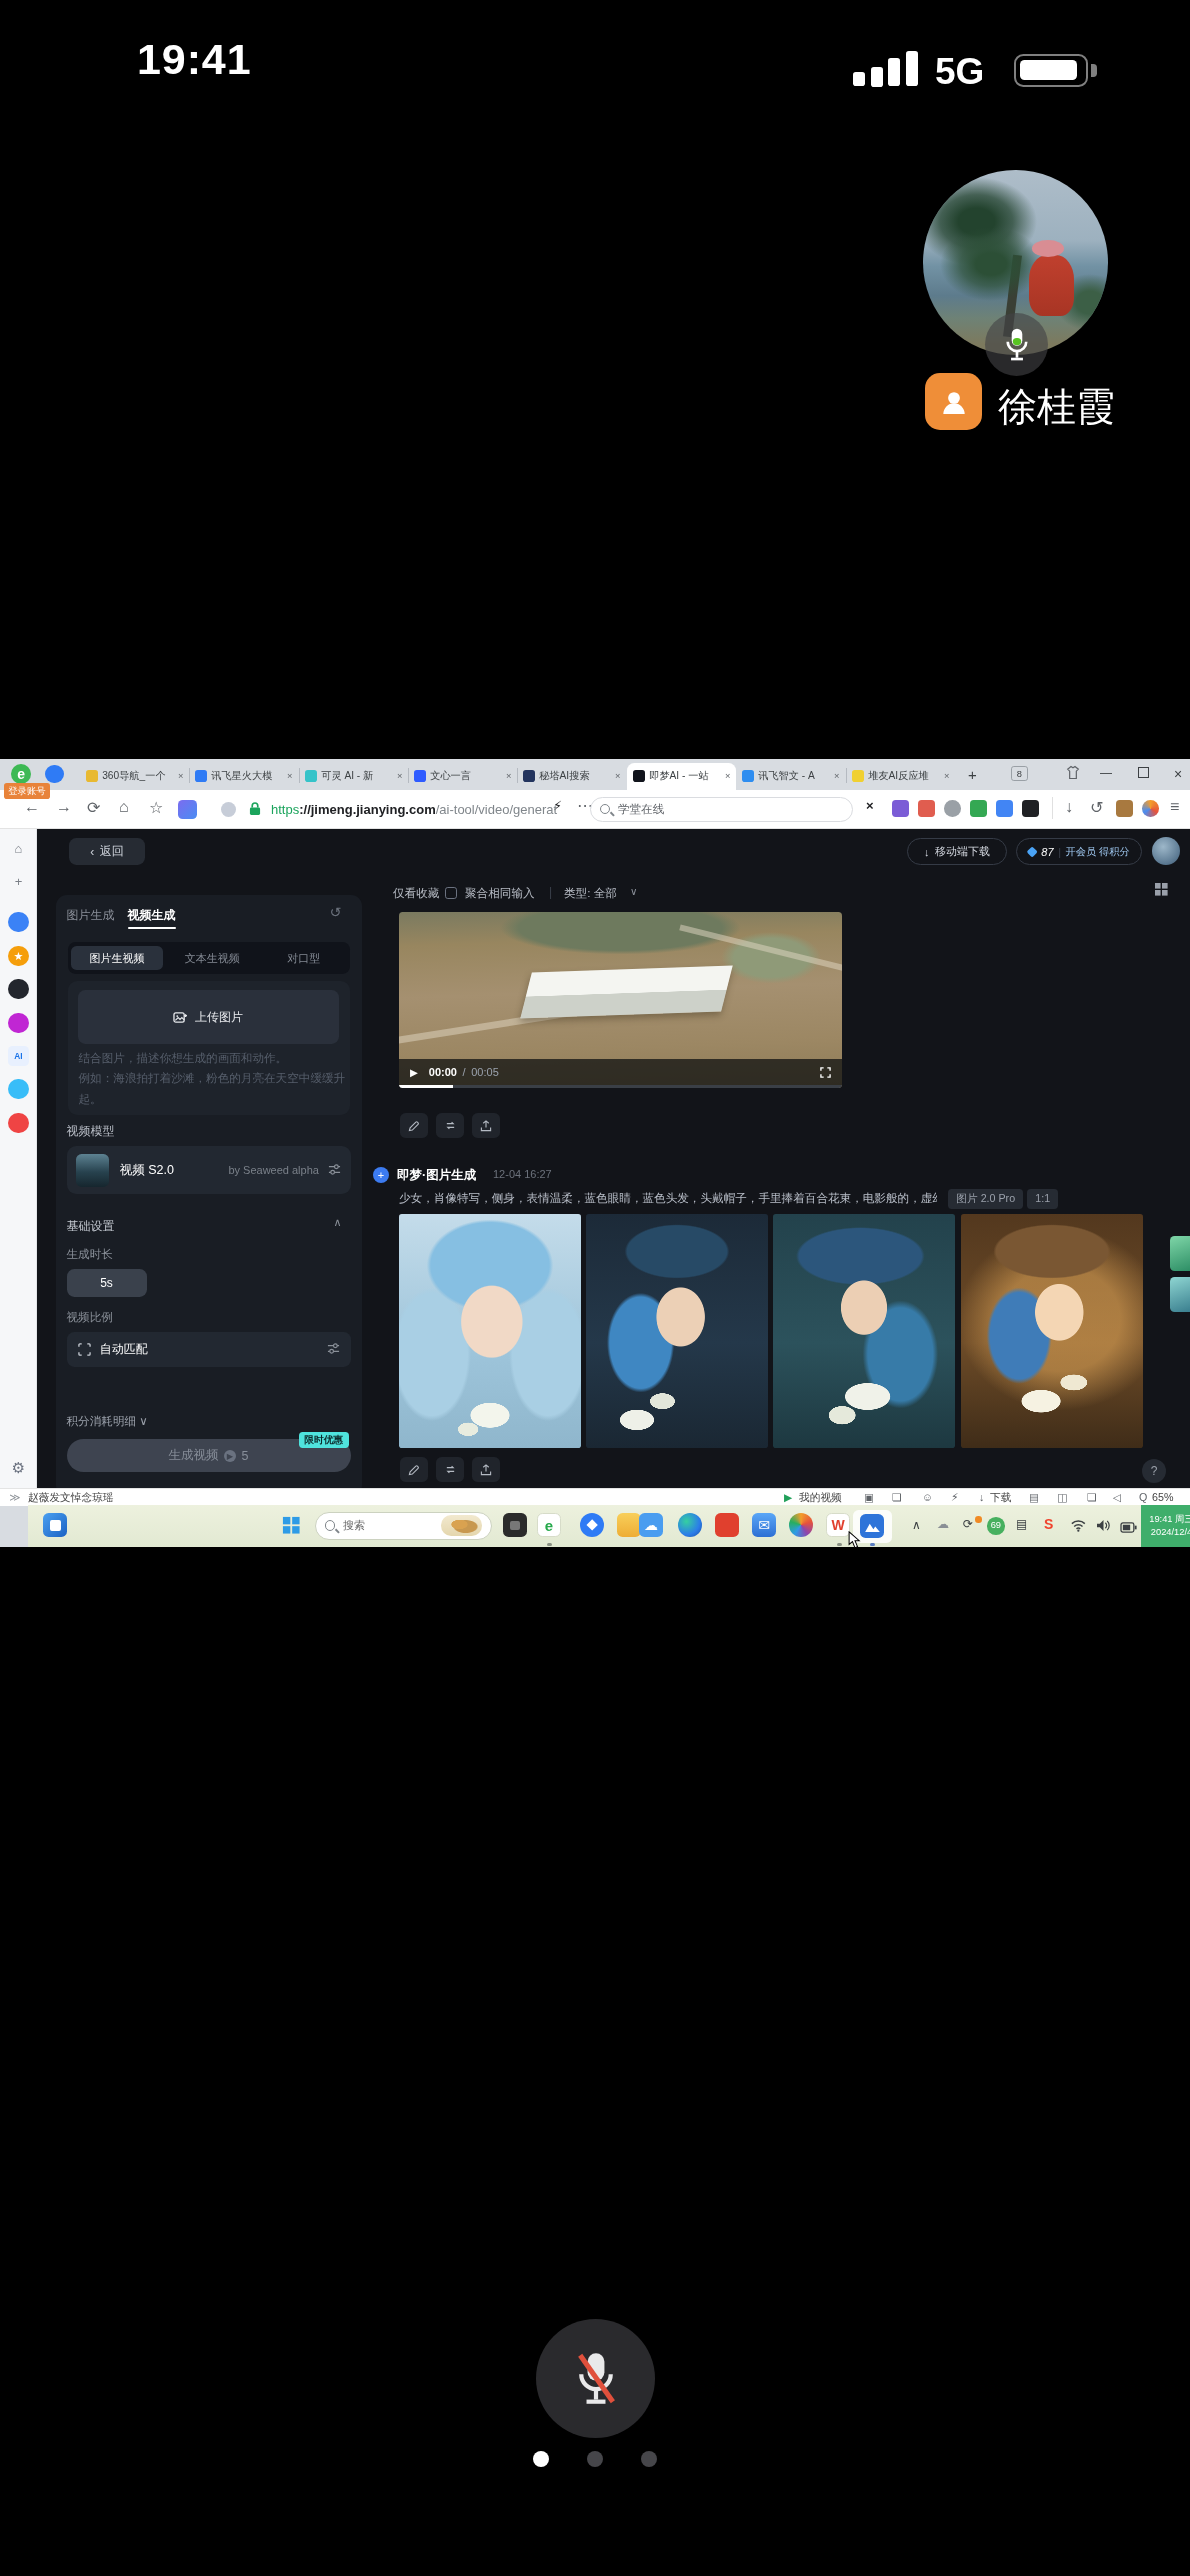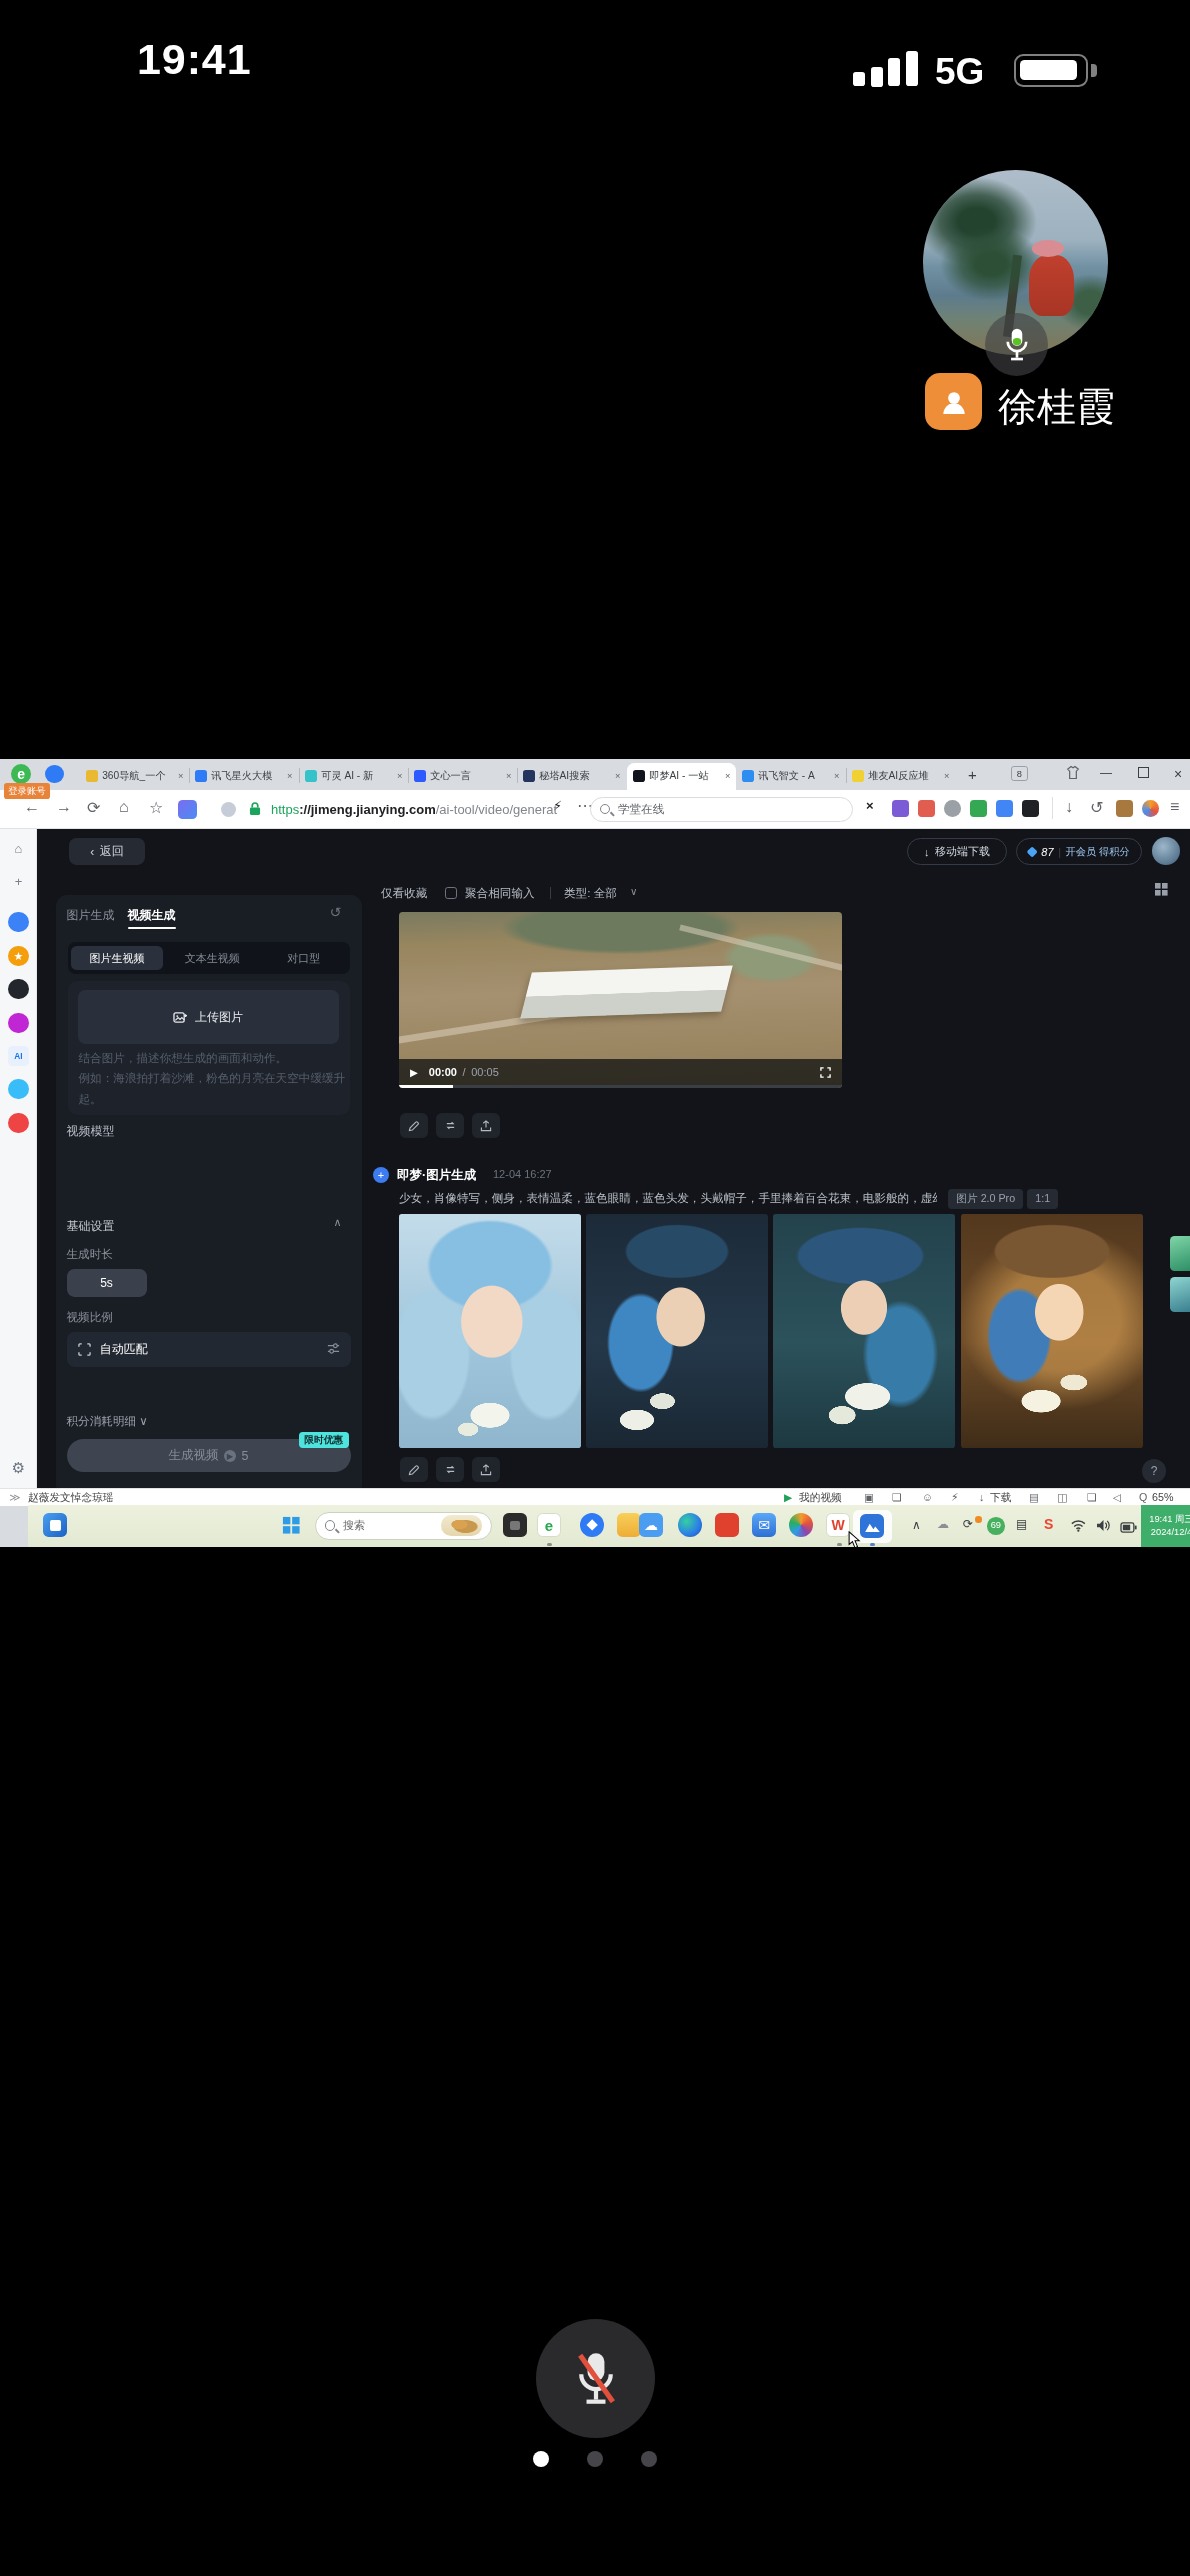--- a/index.html
+++ b/index.html
@@ -288,20 +288,30 @@
                   <circle cx="4.5" cy="5.5" r="1" fill="#e8eaee"></circle>
                   <path d="M2.5 10l3-3 2 2 2-2 2.5 2.5" fill="none" stroke="#e8eaee" stroke-width="1.2"></path>
                 </svg>
               <span>上传图片</span>
             </div>
             <div class="hint" style="top:67px;">结合图片，描述你想生成的画面和动作。</div>
             <div class="hint" style="top:87px;">例如：海浪拍打着沙滩，粉色的月亮在天空中缓缓升</div>
             <div class="hint" style="top:108px;">起。</div>
           </div>
           <div class="plabel" style="top:228px;">视频模型</div>
+          <div class="mrow" style="top:251px;height:48px;padding:0 9.3px;">
+            <div class="thumb"></div>
+            <span style="color:#fff;font-size:12.5px;margin-left:11px;">视频 S2.0</span>
+            <span style="color:#7a8089;font-size:11px;margin-left:auto;">by Seaweed alpha</span>
+            <span style="margin-left:9.3px;"><svg width="13" height="13" viewBox="0 0 14 14">
+                  <path d="M1 4h12M1 10h12" stroke="#8a9099" stroke-width="1.3"></path>
+                  <circle cx="9" cy="4" r="2" fill="#222831" stroke="#8a9099" stroke-width="1.3"></circle>
+                  <circle cx="5" cy="10" r="2" fill="#222831" stroke="#8a9099" stroke-width="1.3"></circle>
+                </svg></span>
+          </div>
           <div class="plabel" style="top:323px;color:#c6cbd3;">基础设置</div>
           <span class="abs" style="left:278px;top:321px;color:#8a9099;font-size:11px;">∧</span>
           <div class="slabel" style="top:352px;">生成时长</div>
           <div class="pill5s">5s</div>
           <div class="slabel" style="top:415px;">视频比例</div>
           <div class="mrow" style="top:437px;height:35px;padding:0 11px;gap:9.3px;border-radius:7.4px;">
             <svg width="13" height="13" viewBox="0 0 14 14">
                 <path d="M1 4V2a1 1 0 0 1 1-1h2M10 1h2a1 1 0 0 1 1 1v2M13 10v2a1 1 0 0 1-1 1h-2M4 13H2a1 1 0 0 1-1-1v-2" fill="none" stroke="#c8cdd5" stroke-width="1.4"></path>
               </svg>
             <span style="color:#fff;font-size:12px;">自动匹配</span>
@@ -313,21 +323,21 @@
           </div>
           <div class="slabel" style="top:519px;color:#9aa0aa;"><span>积分消耗明细</span> <span>∨</span></div>
           <div class="genbtn">
             <span>生成视频</span>
             <span style="width:12px;height:12px;border-radius:50%;background:#6a7280;color:#3e4450;font-size:8.3px;line-height:12px;text-align:center;">▶</span>
             <span>5</span>
             <span class="promo">限时优惠</span>
           </div>
         </div>
 
-        <span class="chead" style="left:344px;top:57px;">仅看收藏</span>
+        <span class="chead" style="left:356px;top:57px;">仅看收藏</span>
         <span class="abs" style="left:408px;top:58px;width:12px;height:12px;border:1.2px solid #6b7280;border-radius:2.8px;"></span>
         <span class="chead" style="left:428px;top:57px;">聚合相同输入</span>
         <span class="abs" style="left:512px;top:56px;color:#3a404b;font-size:12px;">|</span>
         <span class="chead" style="left:527px;top:57px;">类型: 全部</span>
         <span class="abs" style="left:593px;top:57px;color:#8a9099;font-size:10.2px;">∨</span>
         <span class="abs" style="left:1118px;top:54px;width:13px;height:13px;background-image:linear-gradient(#9aa0aa,#9aa0aa),linear-gradient(#9aa0aa,#9aa0aa),linear-gradient(#9aa0aa,#9aa0aa),linear-gradient(#9aa0aa,#9aa0aa);background-size:5.6px 5.6px;background-position:0 0,7.4px 0,0 7.4px,7.4px 7.4px;background-repeat:no-repeat;"></span>
 
         <div class="vidcard">
           <div class="vidimg">
             <div class="road" style="left:-18.5px;top:109px;width:232px;height:6.5px;transform:rotate(-9deg);"></div>

